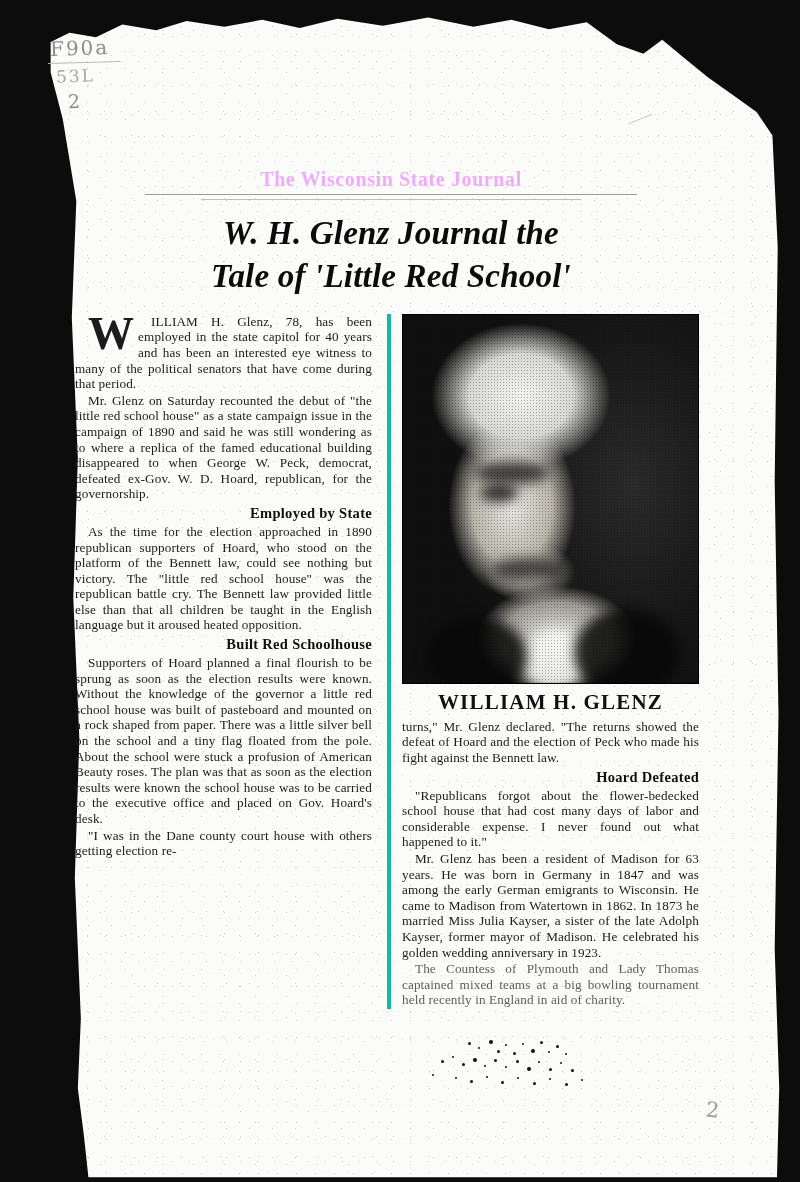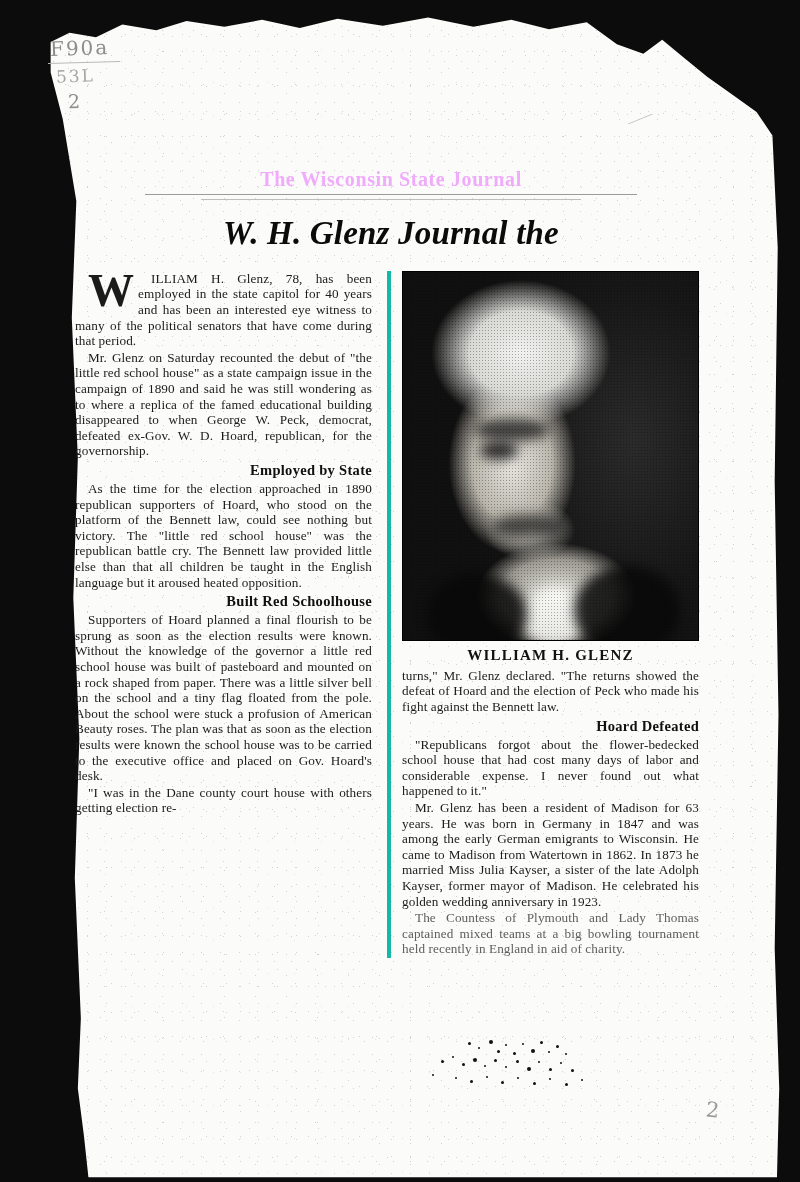--- a/index.html
+++ b/index.html
@@ -149,21 +149,21 @@
     text-align: right;
     font-weight: 700;
     font-size: 14.5px;
     letter-spacing: .3px;
     color: #101010;
     margin: 3px 0 2px;
   }
   .caption {
     text-align: center;
     font-weight: 700;
-    font-size: 15px;
+    font-size: 21px;
     letter-spacing: 1.2px;
     color: #111;
     margin: 6px 0 4px;
   }
   .faded { color: #5e5e5e; }
 
   
   .dropcap-para::first-letter {
     float: left;
     font-size: 46px;
@@ -237,20 +237,21 @@
   <div id="pagemark">2</div>
 
   <div id="content">
 
     <div class="masthead">The Wisconsin State Journal</div>
     <div class="rule-faint"></div>
     <div class="rule-faint short"></div>
 
     <div class="headline">
       <div>W. H. Glenz Journal the</div>
+      <div>Tale of 'Little Red School'</div>
     </div>
 
     <div id="columns">
 
       <div id="col1">
         <p class="para dropcap-para">WILLIAM H. Glenz, 78, has been employed in the state capitol for 40 years and has been an interested eye witness to many of the political senators that have come during that period.</p>
         <p class="para">Mr. Glenz on Saturday recounted the debut of "the little red school house" as a state campaign issue in the campaign of 1890 and said he was still wondering as to where a replica of the famed educational building disappeared to when George W. Peck, democrat, defeated ex-Gov. W. D. Hoard, republican, for the governorship.</p>
 
         <div class="subhead">Employed by State</div>
         <p class="para">As the time for the election approached in 1890 republican supporters of Hoard, who stood on the platform of the Bennett law, could see nothing but victory. The "little red school house" was the republican battle cry. The Bennett law provided little else than that all children be taught in the English language but it aroused heated opposition.</p>

